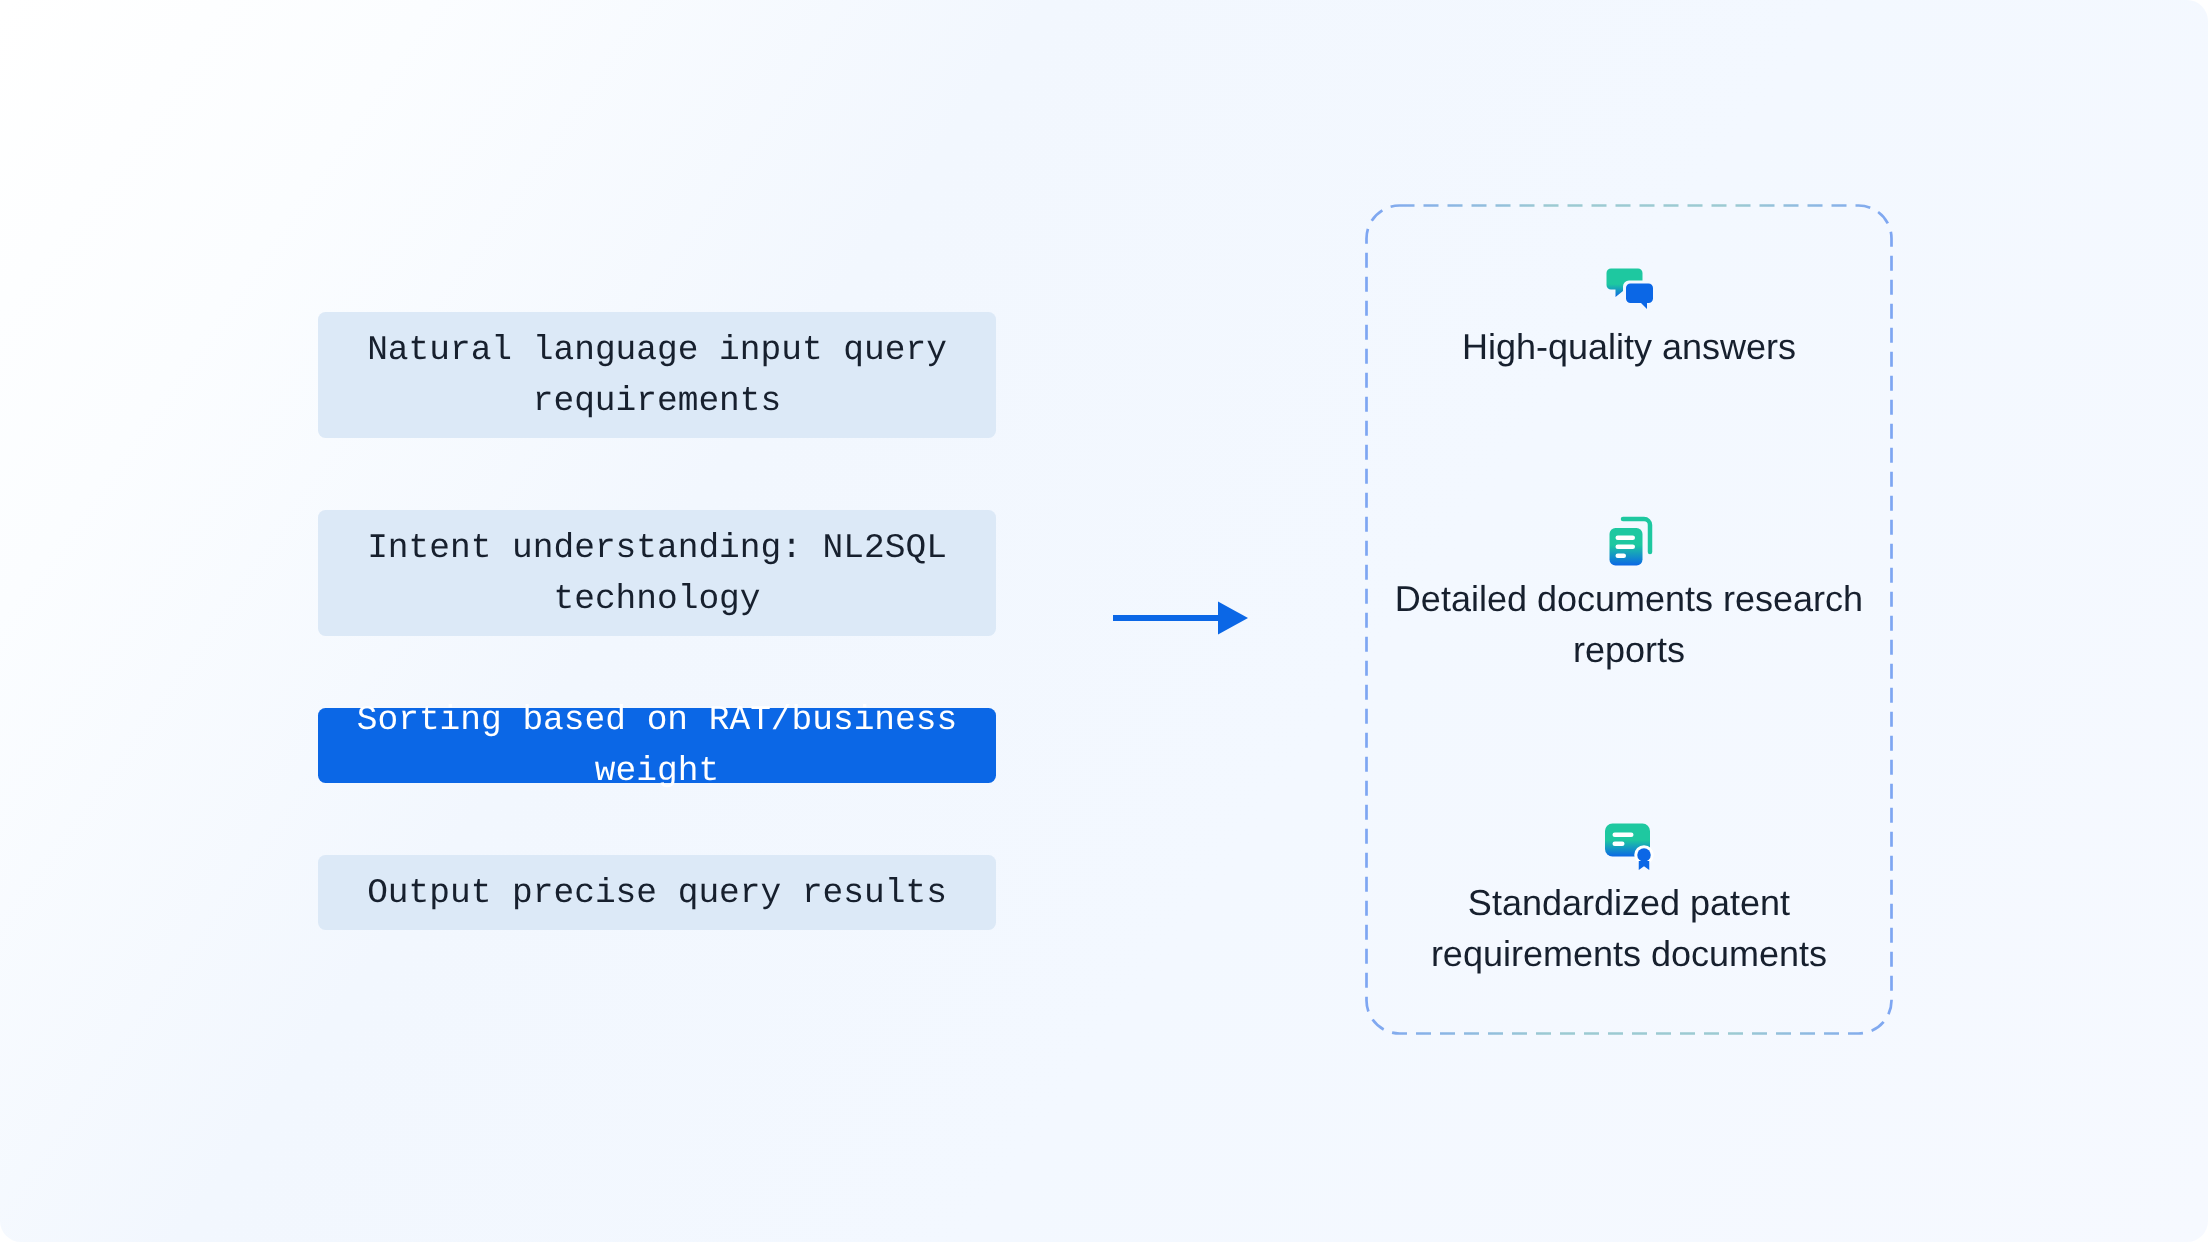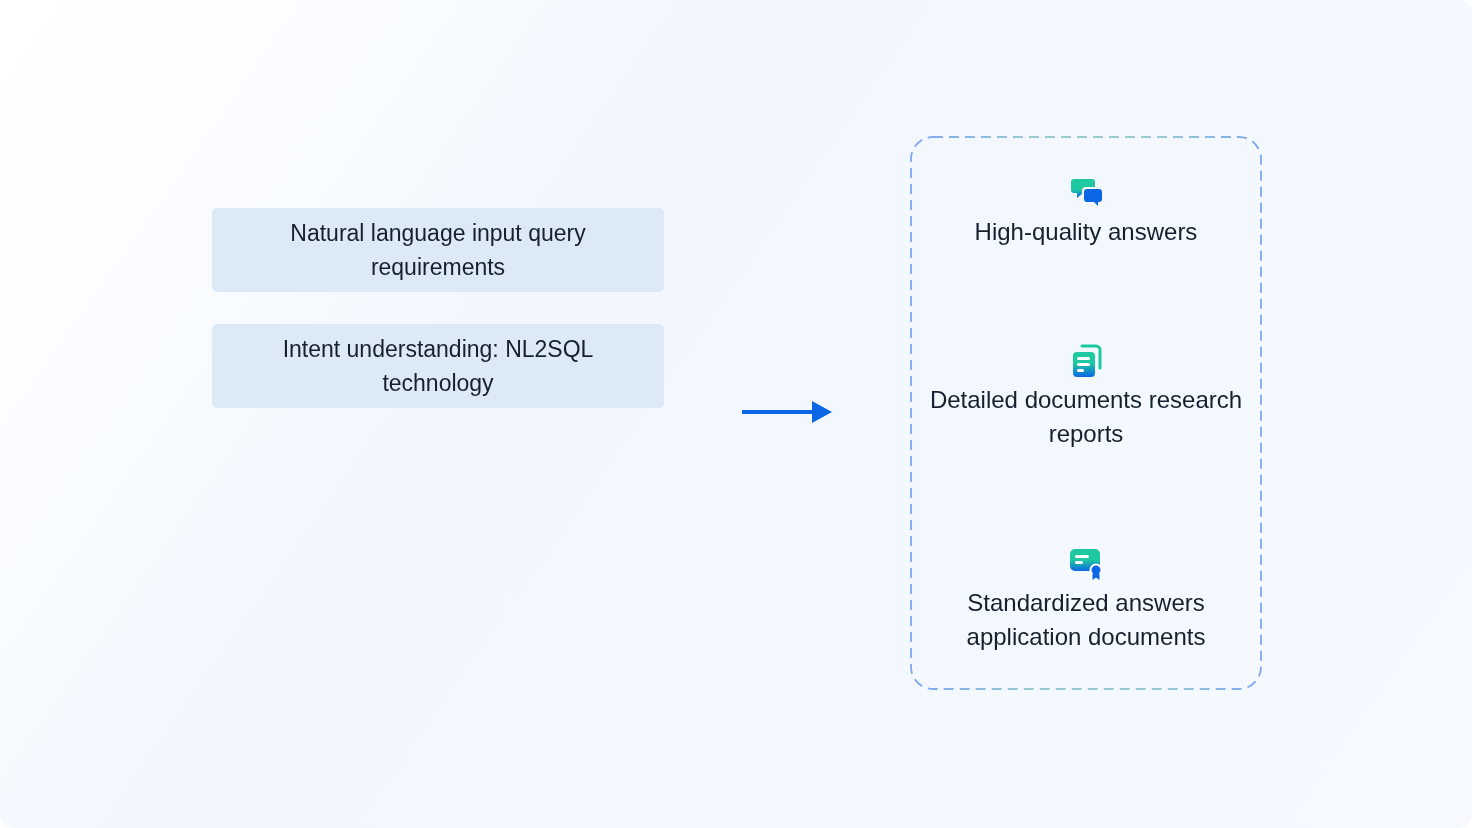--- a/index.html
+++ b/index.html
@@ -28,27 +28,28 @@
       background: #dce9f7;
       color: #17202e;
       display: flex;
       align-items: center;
       justify-content: center;
       text-align: center;
       font-size: 23px;
       line-height: 34px;
       box-sizing: border-box;
       padding: 0 16px;
+      font-family: Liberation Mono, monospace;
     }
     .step.active {
       background: #0b67e6;
       color: #ffffff;
     }
     #step-1 { top: 208px; height: 84px; }
-    #step-2 { top: 324px; height: 84px; }
+    #step-2 { top: 340px; height: 84px; }
     #step-3 { top: 472px; height: 50px; }
     #step-4 { top: 570px; height: 50px; }
 
     .arrow {
       position: absolute;
       left: 742px;
       top: 398px;
       width: 92px;
       height: 28px;
     }
@@ -88,20 +89,26 @@
 </head>
 <body>
 
 <div class="canvas">
 
   <div class="step" id="step-1">
     <span>Natural language input query requirements</span>
   </div>
   <div class="step" id="step-2">
     <span>Intent understanding: NL2SQL technology</span>
+  </div>
+  <div class="step active" id="step-3">
+    <span>Sorting based on RAT/business weight</span>
+  </div>
+  <div class="step" id="step-4">
+    <span>Output precise query results</span>
   </div>
 
   <svg class="arrow" viewBox="0 0 92 28">
     <rect x="0" y="12" width="72" height="4" fill="#0b67e6"></rect>
     <polygon points="70,3 90,14 70,25" fill="#0b67e6"></polygon>
   </svg>
 
   <div class="outputs">
     <svg class="frame" width="352" height="554" viewBox="0 0 352 554">
       <defs>
@@ -157,16 +164,16 @@
             <stop offset="100%" stop-color="#0b67e6"></stop>
           </linearGradient>
         </defs>
         <rect x="2" y="3" width="30" height="22" rx="5" fill="url(#g3)"></rect>
         <rect x="7" y="9" width="14" height="3" rx="1.5" fill="#ffffff"></rect>
         <rect x="7" y="15" width="8" height="3" rx="1.5" fill="#ffffff"></rect>
         <circle cx="28" cy="24" r="6.5" fill="#ffffff"></circle>
         <circle cx="28" cy="24" r="4.5" fill="#0b67e6"></circle>
         <path d="M24.5 28 v6 l3.5 -2.5 l3.5 2.5 v-6 z" fill="#0b67e6"></path>
       </svg>
-      <span>Standardized answers application documents</span>
+      <span>Standardized patent requirements documents</span>
     </div>
   </div>
 </div>
 
 </body></html>

